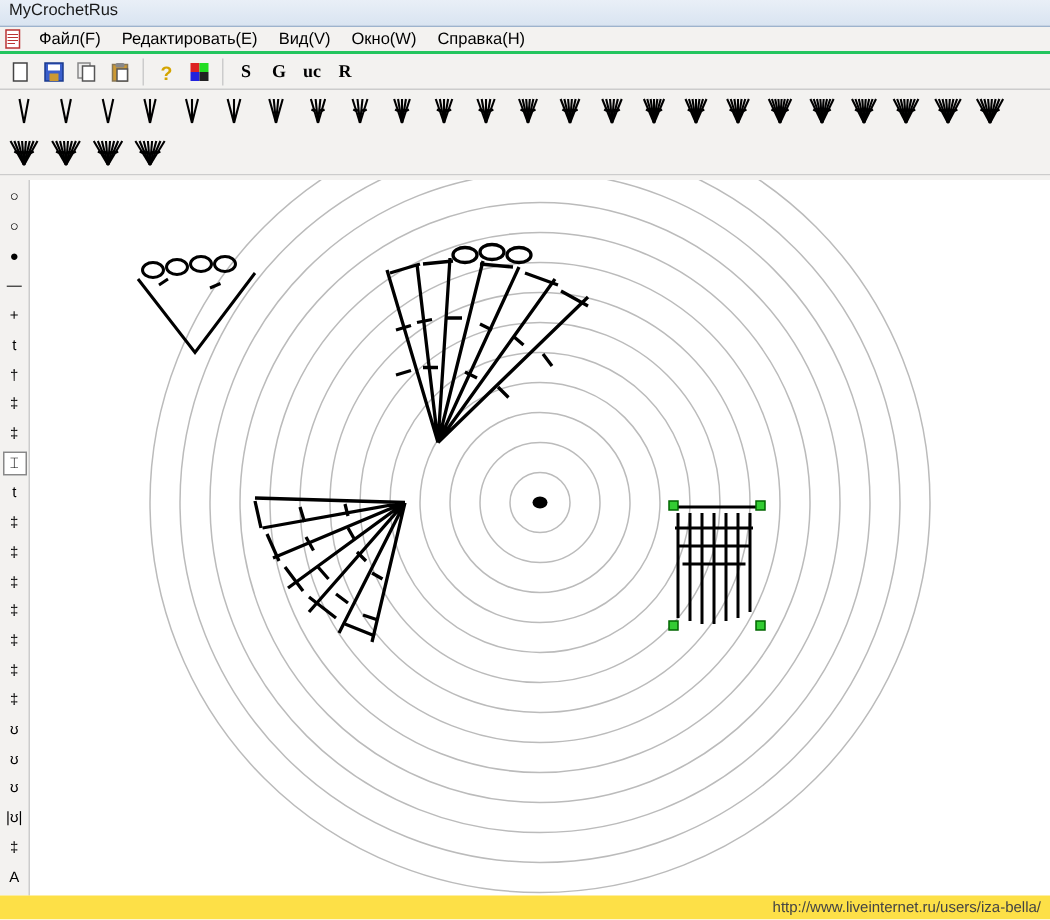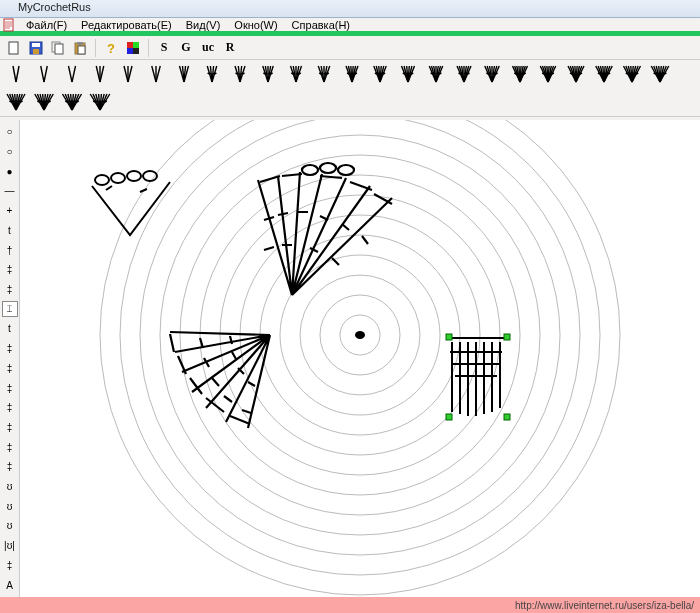--- a/index.html
+++ b/index.html
@@ -1,33 +1,33 @@
 <!DOCTYPE html>
 <html><head>
 <meta charset="utf-8">
 <style>
   * { box-sizing: border-box; margin: 0; padding: 0; }
   body { font-family: Tahoma, sans-serif; font-size: 11px; background: #fff; width: 700px; height: 613px; overflow: hidden; position: relative; }
-  .title-bar { background: linear-gradient(#e9eff7,#d9e4f1); border-bottom: 1px solid #9db3cd; height: 18px; padding: 1px 18px; font-size: 11px; color: #1a1a1a; }
-  .menu-bar { background: #f3f2f0; height: 18px; display: flex; align-items: center; gap: 2px; padding: 0 2px; border-bottom: 5px solid #22c55e; }
+  .title-bar { background: linear-gradient(#e9eff7,#d9e4f1); border-bottom: 1px solid #9db3cd; height: 18px; padding: 1px 6px; font-size: 11px; color: #1a1a1a; }
+  .menu-bar { background: #f3f2f0; height: 18px; display: flex; align-items: center; gap: 2px; padding: 0 2px; border-bottom: 2px solid #22c55e; }
   .menu-bar .doc-icon { width: 14px; height: 14px; margin-right: 2px; }
   .menu-item { padding: 1px 6px; cursor: default; }
   .std-toolbar { background: #f3f2f0; height: 24px; display: flex; align-items: center; gap: 2px; padding: 2px 4px; border-bottom: 1px solid #ccc; }
   .tb-sep { width: 1px; height: 18px; background: #ccc; margin: 0 3px; }
   .tb-btn { width: 20px; height: 20px; display: flex; align-items: center; justify-content: center; border: 1px solid transparent; border-radius: 2px; cursor: pointer; }
   .tb-text { font-weight: bold; font-size: 12px; font-family: Georgia, serif; }
   .stitch-toolbar { background: #f3f2f0; border-bottom: 1px solid #ccc; display: flex; flex-wrap: wrap; padding: 2px 4px; gap: 4px; align-items: center; }
   .stitch-btn { width: 24px; height: 24px; display: flex; align-items: center; justify-content: center; border: 1px solid transparent; border-radius: 2px; cursor: pointer; }
   .stitch-btn svg { display: block; }
   .work-area { position: absolute; left: 0; top: 120px; right: 0; bottom: 16px; }
   .side-toolbar { position: absolute; left: 0; top: 0; bottom: 0; width: 20px; background: #f3f2f0; border-right: 1px solid #ccc; display: flex; flex-direction: column; align-items: center; gap: 4px; padding: 4px 0; }
   .side-btn { width: 16px; height: 16px; display: flex; align-items: center; justify-content: center; cursor: pointer; font-size: 10px; }
   .side-btn.sel { border: 1px solid #888; background: #fff; }
   .canvas { position: absolute; left: 20px; top: 0; right: 0; bottom: 0; background: #fff; }
-  .footer { position: absolute; left: 0; right: 0; bottom: 0; height: 16px; background: #fca5a5; font-size: 10px; color: #444; display: flex; justify-content: flex-end; align-items: center; padding: 0 6px; }
+  .footer { position: absolute; left: 0; right: 0; bottom: 0; height: 16px; background: #fde047; font-size: 10px; color: #444; display: flex; justify-content: flex-end; align-items: center; padding: 0 6px; }
 </style>
 </head>
 <body>
 
 <div class="title-bar">
   <span>MyCrochetRus</span>
 </div>
 
 <div class="menu-bar">
   <svg class="doc-icon" viewBox="0 0 14 14">

